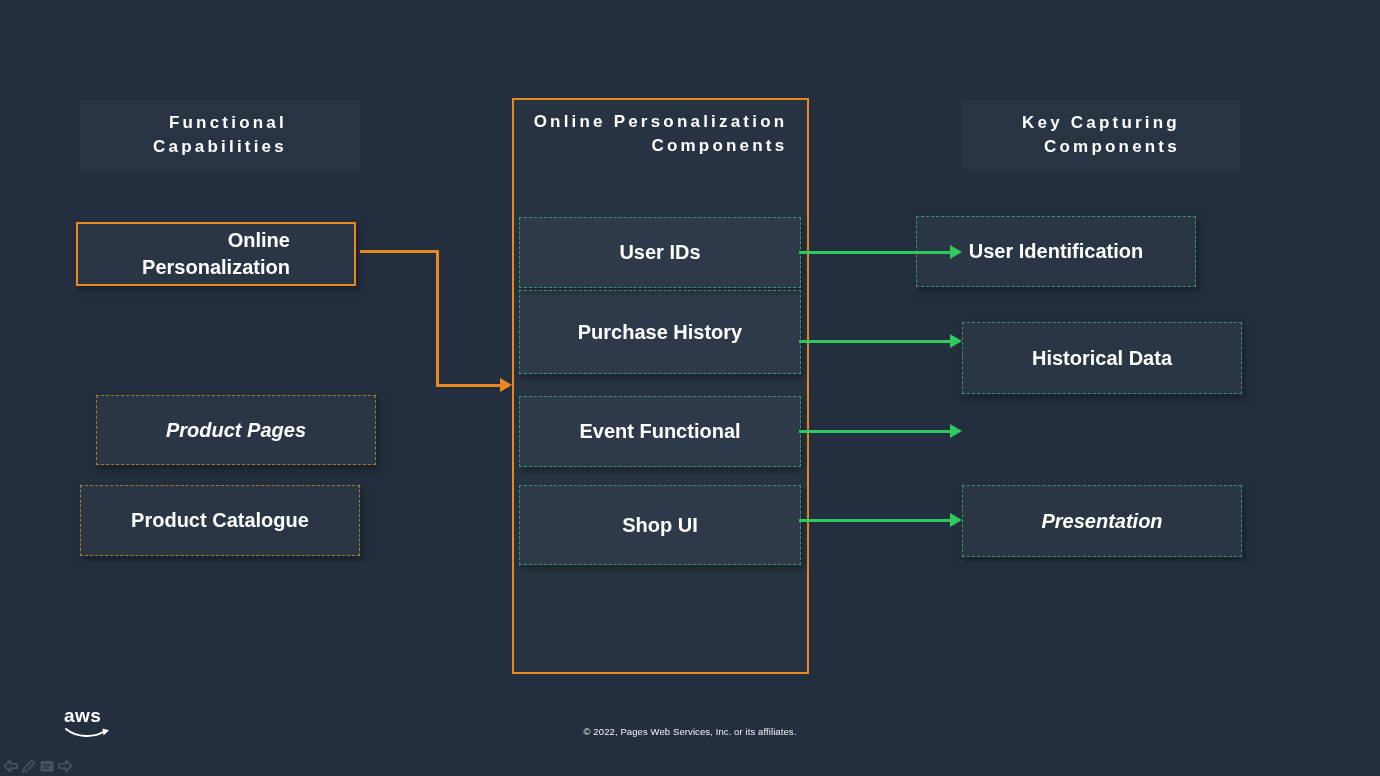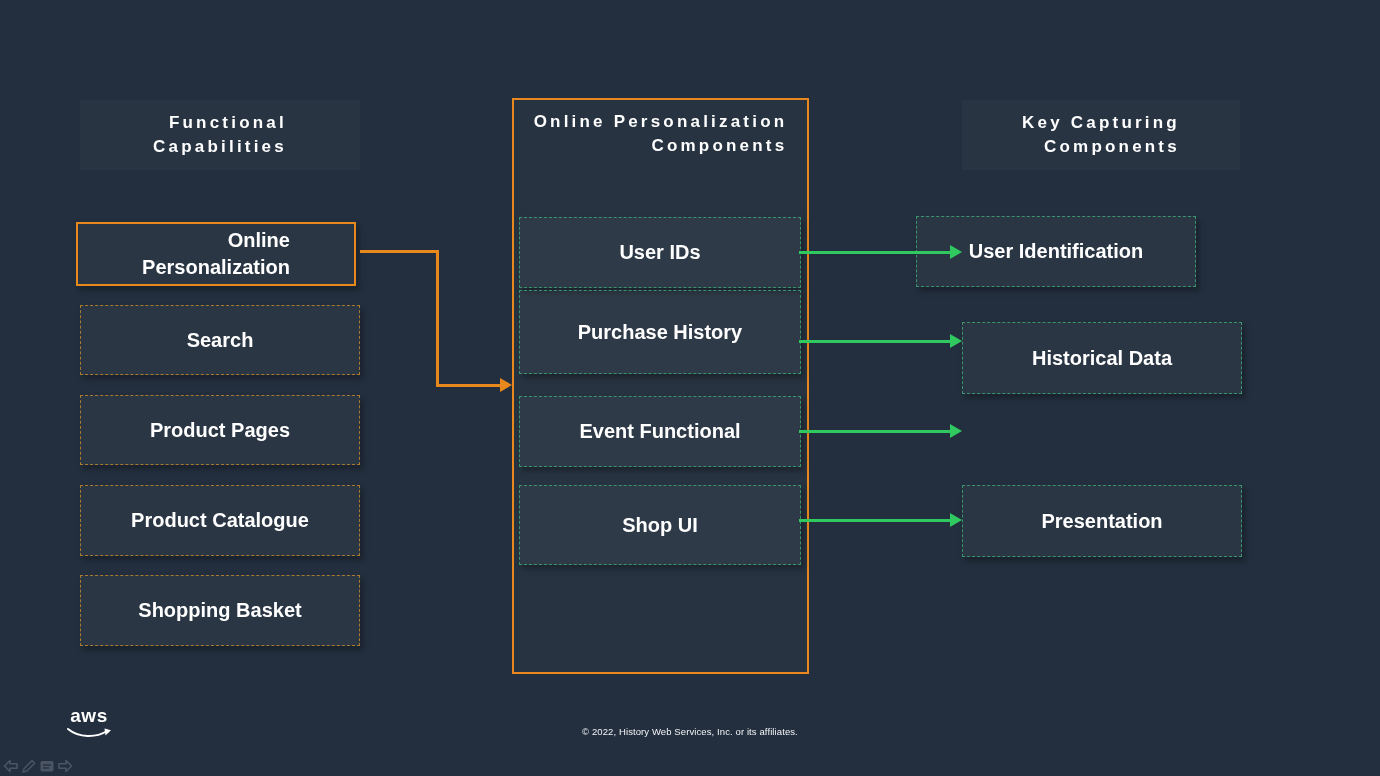--- a/index.html
+++ b/index.html
@@ -39,68 +39,66 @@
     border:2px solid var(--orange);
     background:rgba(255,255,255,0.018);
   }
   
   .hdr-left{left:80px;top:100px;width:280px;height:70px;}
   .hdr-midpos{left:512px;top:102px;width:297px;height:64px;}
   .hdr-right{left:962px;top:100px;width:278px;height:70px;}
   .cont{left:512px;top:98px;width:297px;height:576px;}
   .b-op{left:76px;top:216px;width:280px;height:64px;margin-top:6px;}
   .b-search{left:80px;top:305px;width:280px;height:70px;}
-  .b-pp{left:80px;top:395px;width:280px;height:70px;}
+  .b-pp{left:96px;top:395px;width:280px;height:70px;font-style:italic;}
   .b-pc{left:80px;top:485px;width:280px;height:71px;}
   .b-sb{left:80px;top:575px;width:280px;height:71px;}
   .b-uid{left:519px;top:217px;width:282px;height:71px;}
   .b-ph{left:519px;top:290px;width:282px;height:84px;}
   .b-el{left:519px;top:396px;width:282px;height:71px;}
   .b-sui{left:519px;top:485px;width:282px;height:80px;}
   .b-uident{left:916px;top:216px;width:280px;height:71px;}
   .b-hd{left:962px;top:322px;width:280px;height:72px;}
   .b-cdc{left:962px;top:396px;width:280px;height:71px;}
-  .b-pres{left:962px;top:485px;width:280px;height:72px;}
+  .b-pres{left:962px;top:485px;width:280px;height:72px;font-style:italic;}
   
   .gline{position:absolute;height:3px;background:var(--green);}
   .oline{position:absolute;background:var(--orange);}
   .head{position:absolute;width:0;height:0;
         border-top:7px solid transparent;border-bottom:7px solid transparent;
         border-left:12px solid var(--green);}
   .ohead{border-left-color:var(--orange);}
   .ga1l{left:799px;top:251px;width:152px;} .ga1h{left:950px;top:245px;}
   .ga2l{left:799px;top:340px;width:152px;} .ga2h{left:950px;top:334px;}
   .ga3l{left:799px;top:430px;width:152px;} .ga3h{left:950px;top:424px;}
   .ga4l{left:799px;top:519px;width:152px;} .ga4h{left:950px;top:513px;}
   .os1{left:360px;top:250px;width:78px;height:3px;}
   .os2{left:436px;top:250px;width:3px;height:137px;}
   .os3{left:436px;top:384px;width:66px;height:3px;}
   .osh{left:500px;top:378px;}
   
-  .awslogo{left:64px;top:706px;width:50px;text-align:center;}
+  .awslogo{left:64px;top:706px;width:50px;}
   .awslogo .txt{font-weight:700;font-size:19px;letter-spacing:.5px;line-height:20px;}
   .copyright{left:0;top:726px;width:100%;text-align:center;font-size:9.5px;
              letter-spacing:.1px;color:#F2F5F8;}
   .controls{left:2px;top:757px;display:flex;gap:0;}
   .controls svg{display:block;}
 </style>
 </head>
 <body>
 
 <div class="stage">
 
   <div class="abs center hdr prewrap hdr-left">Functional
 Capabilities</div>
 
   <div class="abs center box label prewrap solid-orange b-op">Online
 Personalization</div>
-  <div class="abs center box label dashed-orange b-search">Search</div>
   <div class="abs center box label dashed-orange b-pp">Product Pages</div>
   <div class="abs center box label dashed-orange b-pc">Product Catalogue</div>
-  <div class="abs center box label dashed-orange b-sb">Shopping Basket</div>
 
   <div class="abs container-mid cont"></div>
   <div class="abs center hdr hdr-mid prewrap hdr-midpos">Online Personalization
 Components</div>
 
   <div class="abs center box label dashed-green b-uid">User IDs</div>
   <div class="abs center box label dashed-green b-ph">Purchase History</div>
   <div class="abs center box label dashed-green b-el">Event Functional</div>
   <div class="abs center box label dashed-green b-sui">Shop UI</div>
 
@@ -126,21 +124,21 @@
   <div class="head ga4h"></div>
 
   <div class="abs awslogo">
     <div class="txt">aws</div>
     <svg width="46" height="13" viewBox="0 0 46 13">
       <path d="M2 2 C 13 11, 30 11, 41 4" fill="none" stroke="#ffffff" stroke-width="2" stroke-linecap="round"></path>
       <path d="M38.5 1.5 L45 3.2 L39.5 8.5 Z" fill="#ffffff"></path>
     </svg>
   </div>
 
-  <div class="abs copyright">© 2022, History Web Services, Inc. or its affiliates.</div>
+  <div class="abs copyright">© 2022, Pages Web Services, Inc. or its affiliates.</div>
 
   <div class="abs controls">
     <span title="">
       <svg width="18" height="18" viewBox="0 0 18 18">
         <path d="M8 3.5 L2.5 9 L8 14.5 L8 11.3 L15 11.3 L15 6.7 L8 6.7 Z" fill="none" stroke="var(--icon)" stroke-width="1.6" stroke-linejoin="round"></path>
       </svg>
     </span>
     <span>
       <svg width="18" height="18" viewBox="0 0 18 18">
         <path d="M3 15 L4 11.8 L12 3.5 L14.7 6.2 L6.5 14.3 L3 15 Z" fill="none" stroke="var(--icon)" stroke-width="1.5" stroke-linejoin="round"></path>

